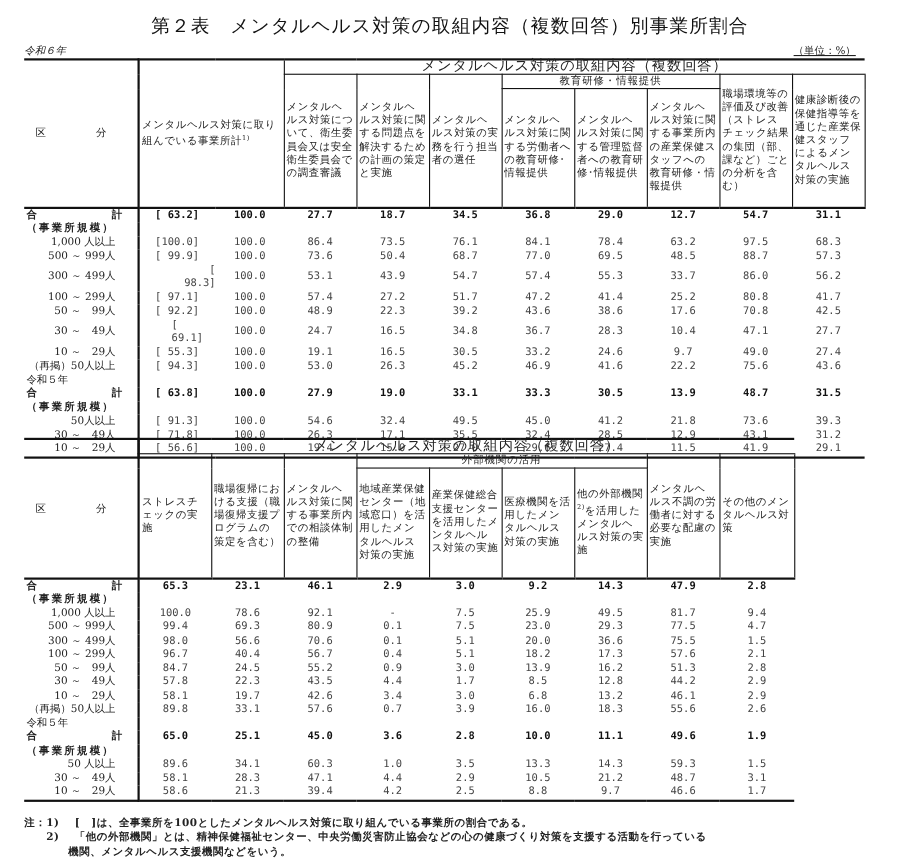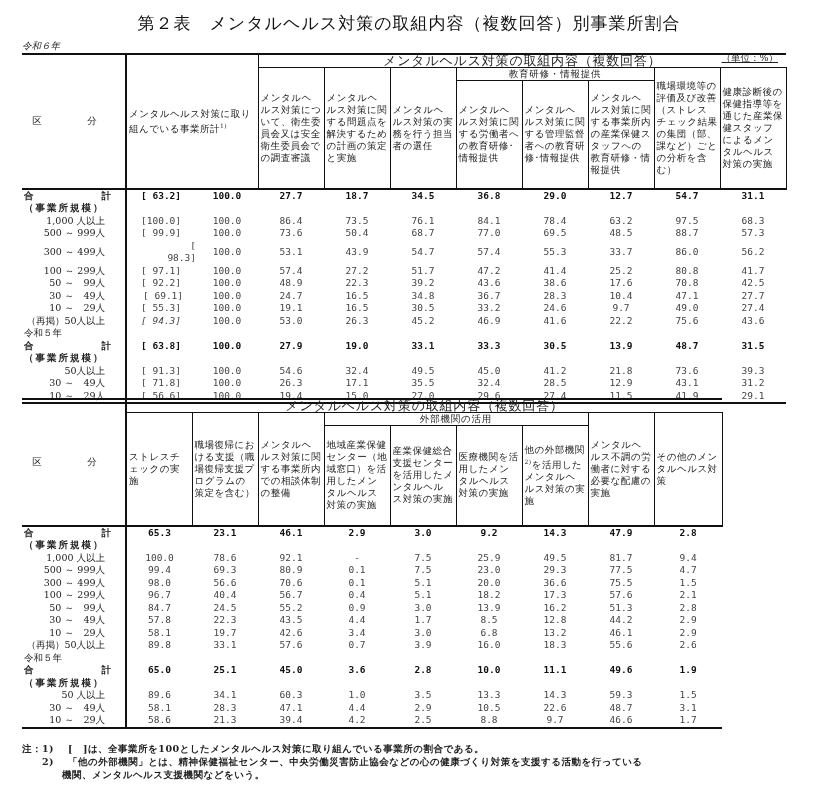--- a/index.html
+++ b/index.html
@@ -1,21 +1,21 @@
 <!DOCTYPE html>
 <html><head>
 <meta charset="utf-8">
 <style>
   html, body { margin: 0; padding: 0; background: #ffffff; }
   body { width: 818px; height: 788px; position: relative; overflow: hidden;
          font-family: "DejaVu Serif", "Liberation Serif", serif; color: #222; }
   .title { position: absolute; top: 12px; left: 0; width: 818px; text-align: center;
            font-size: 17px; letter-spacing: 1px; color: #111; }
   .year-label { position: absolute; top: 40px; left: 22px; font-size: 9.5px; font-style: italic; }
-  .unit-label { position: absolute; top: 52px; right: 40px; font-size: 9.5px; text-decoration: underline; }
+  .unit-label { position: absolute; top: 40px; right: 40px; font-size: 9.5px; text-decoration: underline; }
   table { position: absolute; left: 22px; border-collapse: collapse; table-layout: fixed; font-size: 9.5px; }
   table.t1 { top: 53px; width: 758px; }
   table.t2 { top: 398px; width: 700px; }
   td, th { padding: 0; vertical-align: middle; font-weight: normal; }
   .hdr { border: 1px solid #111; text-align: left; padding: 1px 2px; line-height: 12px; letter-spacing: 0.5px; vertical-align: middle; }
   .hdr-top { border-top: 2px solid #111; border-bottom: 1px solid #111; font-size: 13px; padding: 0 2px; line-height: 12px; letter-spacing: 0.8px; }
   .hdr-grp { text-align: center; border: 1px solid #111; line-height: 12px; letter-spacing: 0.8px; }
   .kubun-hdr { border-top: 2px solid #111; border-bottom: 2px solid #111; border-right: 2px solid #111; text-align: center; letter-spacing: 18px; }
   .bottom-thick { border-bottom: 2px solid #111; }
   .label-cell { border-right: 2px solid #111; padding: 0 4px 0 2px; white-space: nowrap; line-height: 12.5px; height: 12.5px; }
@@ -161,21 +161,21 @@
         <td class="num">22.3</td>
         <td class="num">39.2</td>
         <td class="num">43.6</td>
         <td class="num">38.6</td>
         <td class="num">17.6</td>
         <td class="num">70.8</td>
         <td class="num">42.5</td>
       </tr>
       <tr>
         <td class="label-cell" style="text-align: right; padding-right: 20px;"><span>30 ～　49人</span></td>
-        <td class="num" style="text-align: left; padding-left: 16px;">[ 69.1]</td>
+        <td class="num" style="text-align: left; padding-left: 29px;">[ 69.1]</td>
         <td class="num">100.0</td>
         <td class="num">24.7</td>
         <td class="num">16.5</td>
         <td class="num">34.8</td>
         <td class="num">36.7</td>
         <td class="num">28.3</td>
         <td class="num">10.4</td>
         <td class="num">47.1</td>
         <td class="num">27.7</td>
       </tr>
@@ -187,21 +187,21 @@
         <td class="num">16.5</td>
         <td class="num">30.5</td>
         <td class="num">33.2</td>
         <td class="num">24.6</td>
         <td class="num">9.7</td>
         <td class="num">49.0</td>
         <td class="num">27.4</td>
       </tr>
       <tr>
         <td class="label-cell" style="text-align: right; padding-right: 20px;"><span>（再掲）50人以上</span></td>
-        <td class="num" style="text-align: left; padding-left: 14px; font-style: italic;">[ 94.3]</td>
+        <td class="num" style="text-align: left; padding-left: 14px;">[ 94.3]</td>
         <td class="num">100.0</td>
         <td class="num">53.0</td>
         <td class="num">26.3</td>
         <td class="num">45.2</td>
         <td class="num">46.9</td>
         <td class="num">41.6</td>
         <td class="num">22.2</td>
         <td class="num">75.6</td>
         <td class="num">43.6</td>
       </tr>
@@ -504,21 +504,21 @@
         <td class="num">1.5</td>
       </tr>
       <tr>
         <td class="label-cell" style="text-align: right; padding-right: 20px;"><span>30 ～　49人</span></td>
         <td class="num">58.1</td>
         <td class="num">28.3</td>
         <td class="num">47.1</td>
         <td class="num">4.4</td>
         <td class="num">2.9</td>
         <td class="num">10.5</td>
-        <td class="num">22.6</td>
+        <td class="num">21.2</td>
         <td class="num">48.7</td>
         <td class="num">3.1</td>
       </tr>
       <tr class="last-row">
         <td class="label-cell" style="text-align: right; padding-right: 20px;"><span>10 ～　29人</span></td>
         <td class="num">58.6</td>
         <td class="num">21.3</td>
         <td class="num">39.4</td>
         <td class="num">4.2</td>
         <td class="num">2.5</td>

